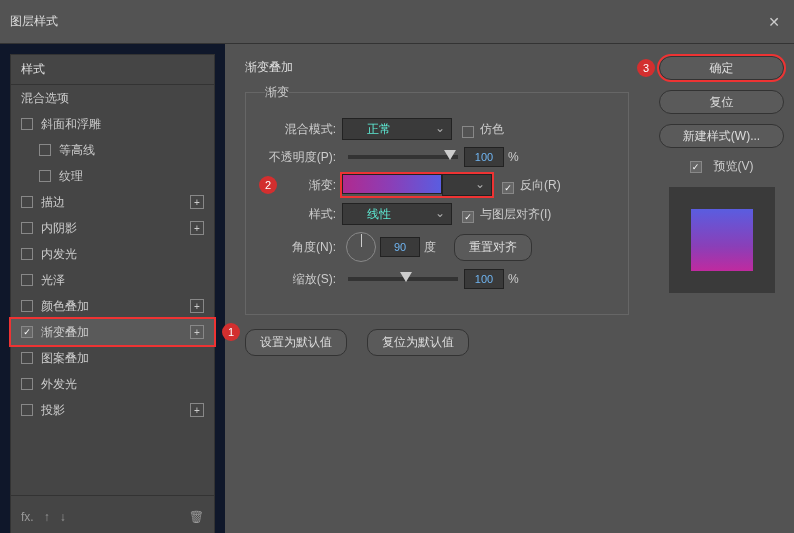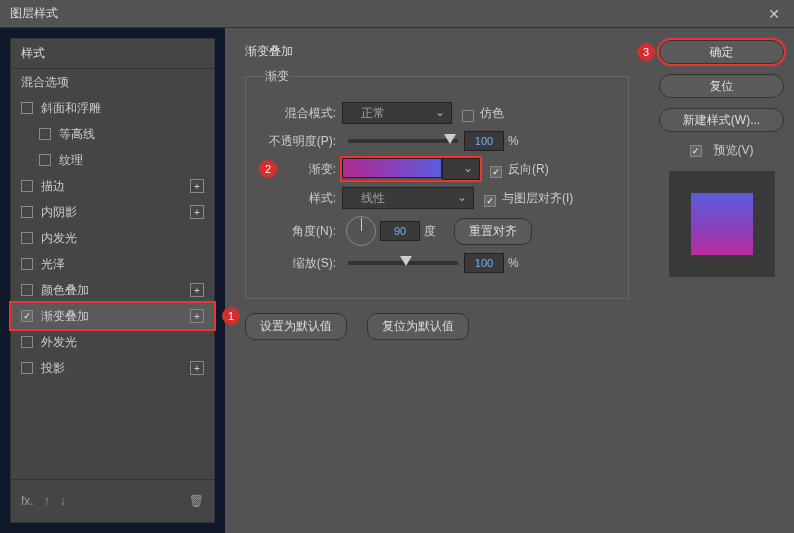--- a/index.html
+++ b/index.html
@@ -1,18 +1,18 @@
 <!DOCTYPE html>
 <html><head>
 <meta charset="utf-8">
 <style>
 * { margin: 0; padding: 0; box-sizing: border-box; font-family: "Microsoft YaHei", sans-serif; }
 body { background: #535353; color: #ccc; font-size: 12px; width: 794px; height: 533px; overflow: hidden; }
 
-.titlebar { height: 28px; background: #535353; display: flex; align-items: center; justify-content: space-between; padding-left: 10px; border-bottom: 1px solid #333; }
+.titlebar { height: 44px; background: #535353; display: flex; align-items: center; justify-content: space-between; padding-left: 10px; border-bottom: 1px solid #333; }
 .titlebar-title { color: #ddd; font-size: 12px; }
 .close-btn { width: 40px; height: 28px; display: flex; align-items: center; justify-content: center; cursor: pointer; font-size: 14px; }
 
 .main { display: flex; height: 505px; }
 
 .sidebar { width: 225px; background: #0f172a; padding: 10px; display: flex; flex-direction: column; }
 .styles-panel { background: #454545; border: 1px solid #333; flex: 1; display: flex; flex-direction: column; }
 .styles-header { padding: 6px 10px; color: #ddd; border-bottom: 1px solid #333; }
 .style-item { display: flex; align-items: center; padding: 5px 10px; height: 26px; position: relative; }
 .style-item.selected { background: #5a5a5a; }
@@ -28,21 +28,21 @@
 .footer-icons { display: flex; gap: 10px; padding: 14px 10px; border-top: 1px solid #333; align-items: flex-start; }
 .footer-icons span { color: #999; cursor: pointer; font-size: 12px; }
 .footer-icons .trash { margin-left: auto; }
 
 .center { flex: 1; padding: 15px 20px; position: relative; }
 .section-title { color: #ddd; margin-bottom: 8px; }
 .fieldset { border: 1px solid #666; padding: 10px 15px 18px; }
 .fieldset-label { color: #ccc; font-size: 12px; margin-left: 4px; }
 .row { display: flex; align-items: center; margin: 7px 0; }
 .label { width: 75px; text-align: right; color: #ccc; margin-right: 6px; }
-.dropdown { background: #3a3a3a; border: 1px solid #222; height: 22px; display: flex; align-items: center; padding: 0 18px; color: #a3a3a3; min-width: 100px; cursor: pointer; position: relative; }
+.dropdown { background: #3a3a3a; border: 1px solid #222; height: 22px; display: flex; align-items: center; padding: 0 24px; color: #5eead4; min-width: 100px; cursor: pointer; position: relative; }
 .dropdown::after { content: "⌄"; position: absolute; right: 6px; color: #aaa; top: 2px; }
 .slider-track { width: 110px; height: 4px; background: #333; position: relative; margin: 0 6px; }
 .slider-thumb { position: absolute; top: -5px; width: 0; height: 0; border-left: 6px solid transparent; border-right: 6px solid transparent; border-top: 10px solid #ccc; }
 .num-input { width: 40px; height: 20px; background: #3a3a3a; border: 1px solid #222; color: #6fb4f0; text-align: center; font-size: 11px; }
 .unit { margin-left: 4px; color: #ccc; }
 .inline-check { display: flex; align-items: flex-end; margin-left: 10px; }
 .inline-check .checkbox { margin-right: 6px; }
 .gradient-swatch { width: 100px; height: 20px; background: linear-gradient(90deg, #b02a8f 0%, #8a3fb8 50%, #5a5de0 100%); border: 1px solid #222; cursor: pointer; }
 .angle-dial { width: 30px; height: 30px; border: 1px solid #888; border-radius: 50%; position: relative; margin: 0 4px; }
 .angle-dial::after { content: ""; position: absolute; width: 1px; height: 13px; background: #ccc; left: 50%; top: 1px; transform-origin: bottom; }
@@ -108,20 +108,24 @@
             <div class="plus-icon">+</div>
           </div>
           <div class="style-item selected red-box">
             <div class="checkbox checked"></div>
             <span class="style-label">渐变叠加</span>
             <div class="plus-icon">+</div>
             <div class="red-circle" style="right: -26px;">1</div>
           </div>
           <div class="style-item">
             <div class="checkbox"></div>
+            <span class="style-label">图案叠加</span>
+          </div>
+          <div class="style-item">
+            <div class="checkbox"></div>
             <span class="style-label">外发光</span>
           </div>
           <div class="style-item">
             <div class="checkbox"></div>
             <span class="style-label">投影</span>
             <div class="plus-icon">+</div>
           </div>
         </div>
       <div style="flex:1"></div>
       <div class="footer-icons">
@@ -166,21 +170,21 @@
           <div class="dropdown" style="min-width:14px;width:14px"></div>
         </div>
         <div class="inline-check">
           <div class="checkbox checked"></div>
           <span>反向(R)</span>
         </div>
       </div>
 
       <div class="row">
         <span class="label">样式:</span>
-        <div class="dropdown" style="width:132px">
+        <div class="dropdown" style="width:110px">
             <span>线性</span>
           </div>
         <div class="inline-check">
           <div class="checkbox checked"></div>
           <span>与图层对齐(I)</span>
         </div>
       </div>
 
       <div class="row">
         <span class="label">角度(N):</span>

